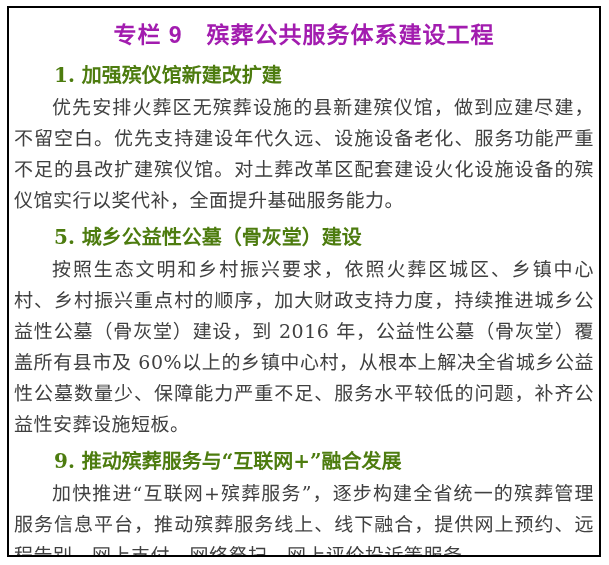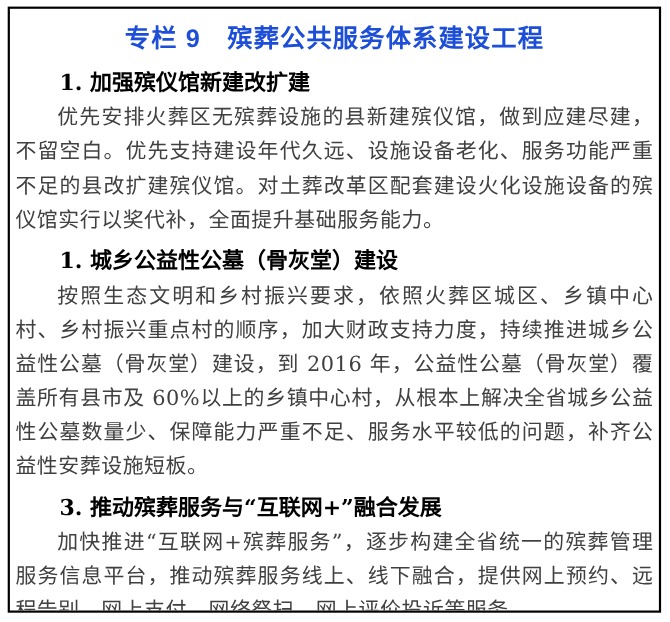--- a/index.html
+++ b/index.html
@@ -24,34 +24,34 @@
     box-sizing: border-box;
     padding: 8px 5px 6px 5px;
     overflow: hidden;
   }
   .panel-title {
     text-align: center;
     font-family: "Liberation Sans", "DejaVu Sans", sans-serif;
     font-weight: 700;
     font-size: 23px;
     line-height: 30px;
-    color: #1d4ed8;
+    color: #a21caf;
     margin: 4px 0 10px 0;
     letter-spacing: 1px;
   }
   .panel-title .title-label {
     display: inline-block;
     margin-right: 24px;
   }
   .section-heading {
     font-family: "DejaVu Serif", "Liberation Serif", serif;
     font-weight: 700;
     font-size: 20px;
     line-height: 30px;
-    color: #000000;
+    color: #4d7c0f;
     text-indent: 2em;
     margin: 6px 0 2px 0;
   }
   .section-body {
     font-family: "DejaVu Serif", "Liberation Serif", serif;
     font-size: 19px;
     line-height: 31px;
     color: #404040;
     text-align: justify;
     text-indent: 2em;
@@ -68,23 +68,23 @@
     <div class="panel-title">
       <span class="title-label">专栏 9</span><span>殡葬公共服务体系建设工程</span>
     </div>
 
     <div class="section">
       <div class="section-heading">1. 加强殡仪馆新建改扩建</div>
       <p class="section-body">优先安排火葬区无殡葬设施的县新建殡仪馆，做到应建尽建，不留空白。优先支持建设年代久远、设施设备老化、服务功能严重不足的县改扩建殡仪馆。对土葬改革区配套建设火化设施设备的殡仪馆实行以奖代补，全面提升基础服务能力。</p>
     </div>
 
     <div class="section">
-      <div class="section-heading">1. 城乡公益性公墓（骨灰堂）建设</div>
+      <div class="section-heading">5. 城乡公益性公墓（骨灰堂）建设</div>
       <p class="section-body">按照生态文明和乡村振兴要求，依照火葬区城区、乡镇中心村、乡村振兴重点村的顺序，加大财政支持力度，持续推进城乡公益性公墓（骨灰堂）建设，到 2016 年，公益性公墓（骨灰堂）覆盖所有县市及 60%以上的乡镇中心村，从根本上解决全省城乡公益性公墓数量少、保障能力严重不足、服务水平较低的问题，补齐公益性安葬设施短板。</p>
     </div>
 
     <div class="section">
-      <div class="section-heading">3. 推动殡葬服务与“互联网+”融合发展</div>
+      <div class="section-heading">9. 推动殡葬服务与“互联网+”融合发展</div>
       <p class="section-body">加快推进“互联网+殡葬服务”，逐步构建全省统一的殡葬管理服务信息平台，推动殡葬服务线上、线下融合，提供网上预约、远程告别、网上支付、网络祭扫、网上评价投诉等服务。</p>
     </div>
 
   </div>
 </div>
 
 </body></html>

